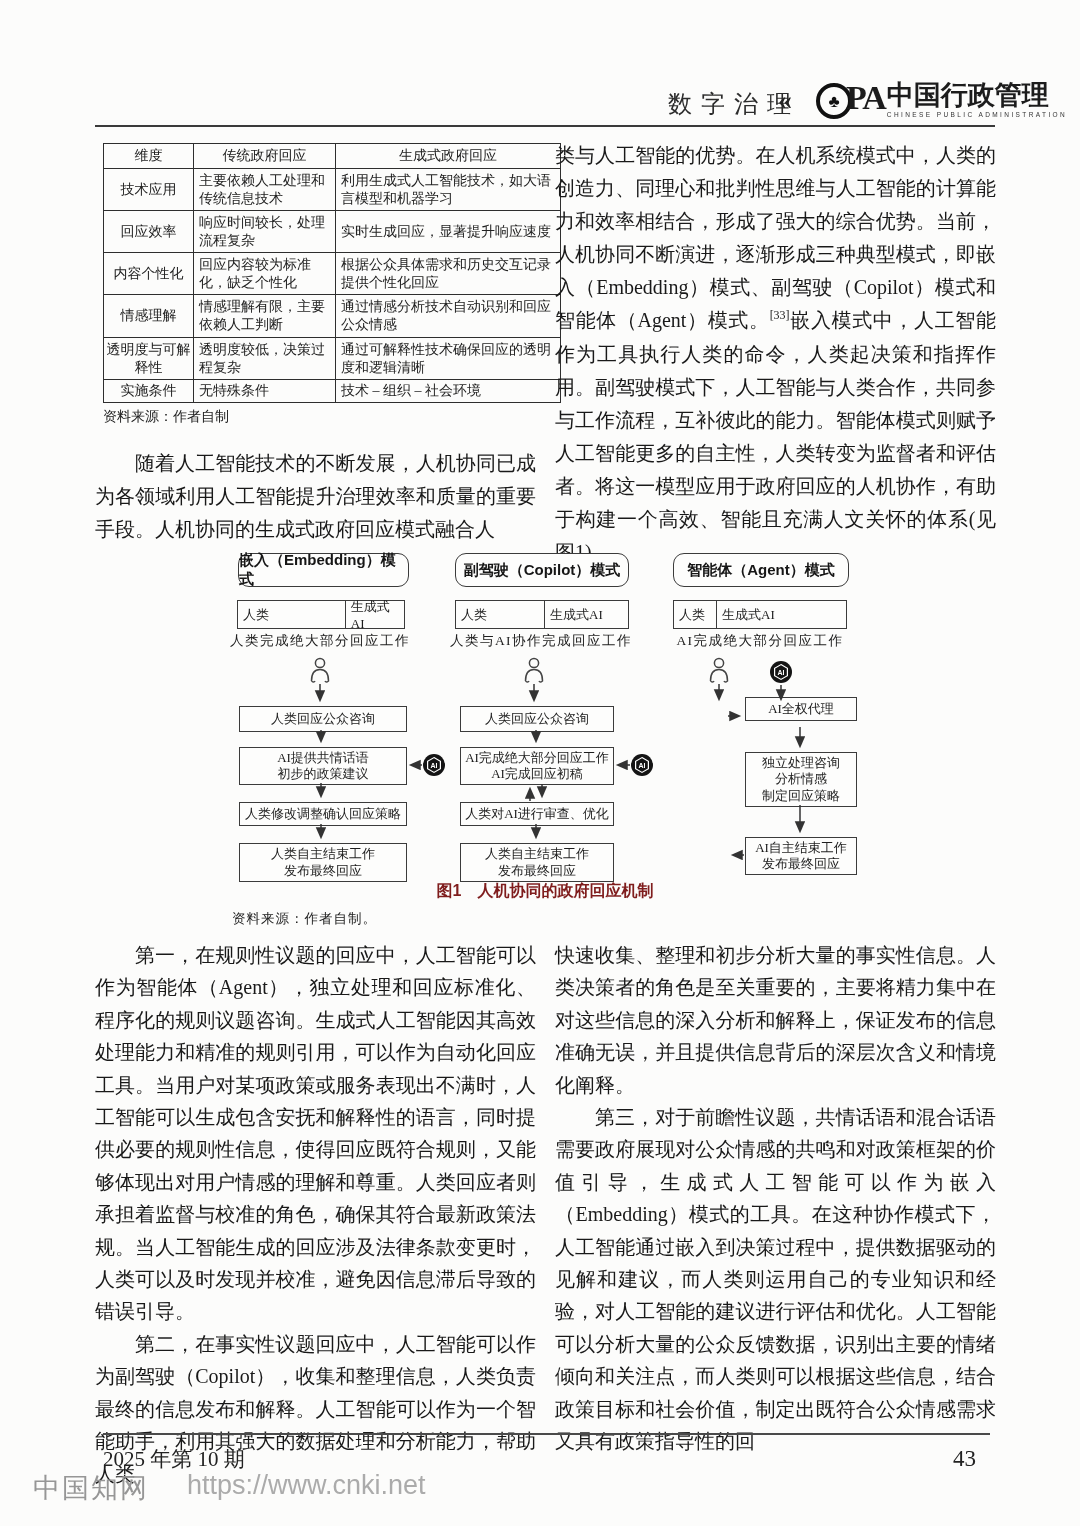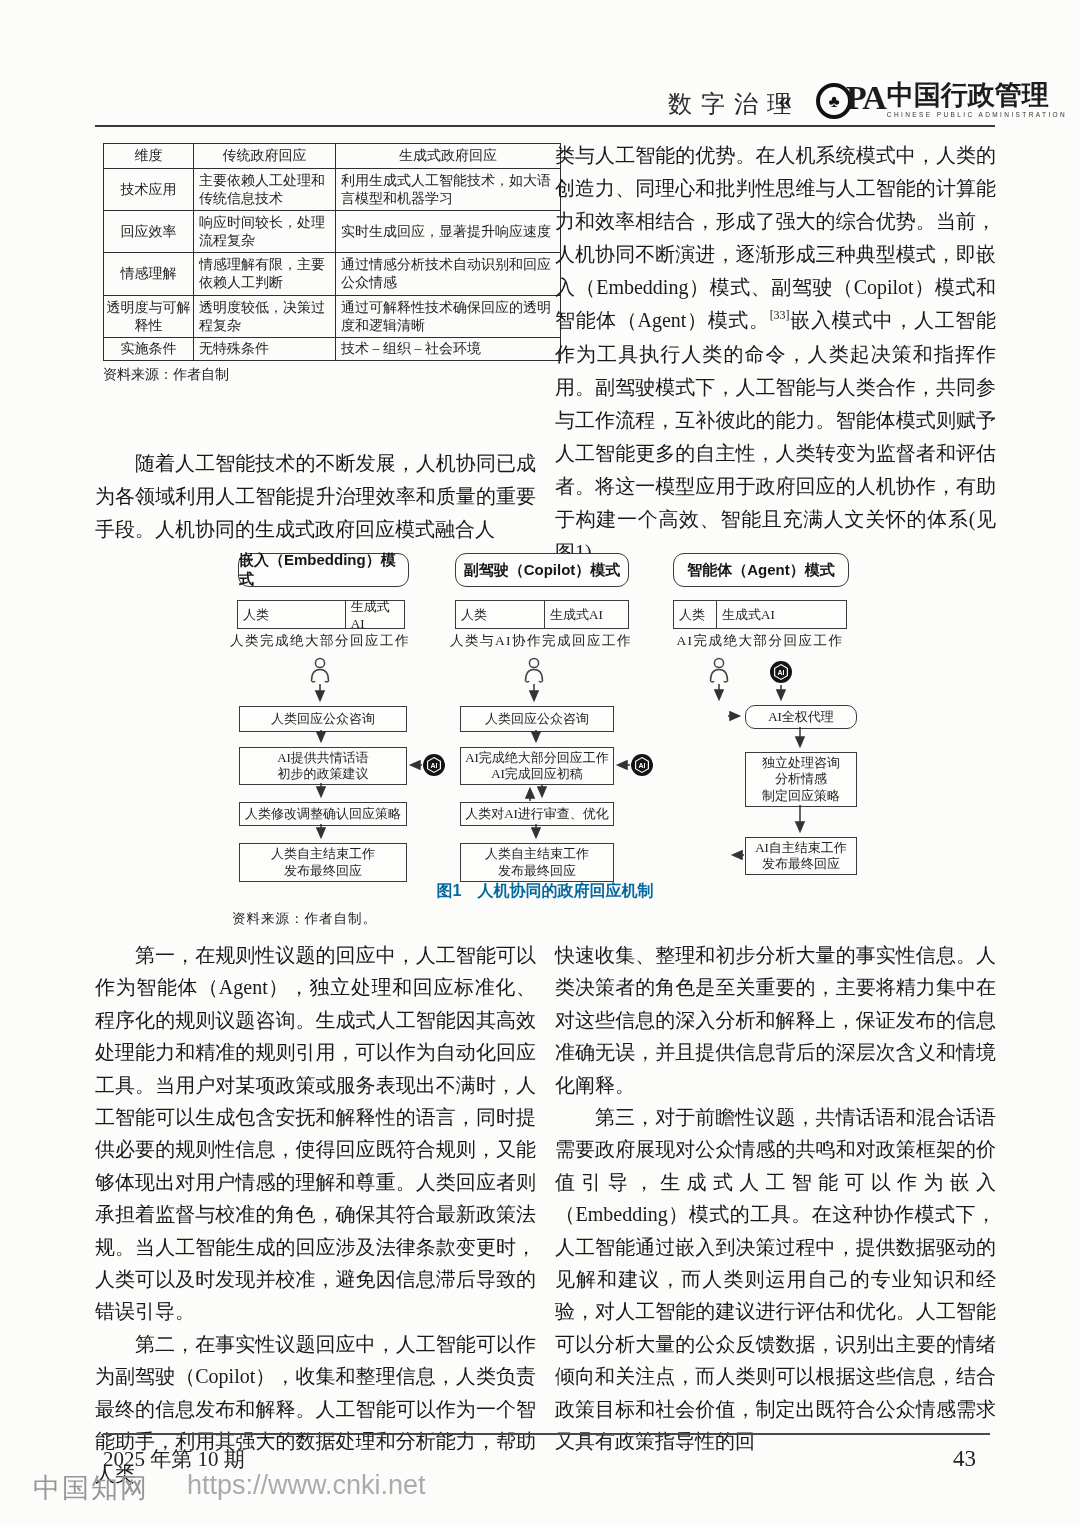--- a/index.html
+++ b/index.html
@@ -46,21 +46,21 @@
   .fig-header{position:absolute;border:1.7px solid #3b3b3b;border-radius:11px;background:#fdfdfc;
       display:flex;align-items:center;justify-content:center;font-family:"Liberation Sans",sans-serif;
       font-weight:bold;font-size:15px;color:#161616;}
   .fig-split{position:absolute;border:1.5px solid #3b3b3b;background:#fdfdfc;display:flex;}
   .fig-split .hcell{border-right:1.3px solid #3b3b3b;display:flex;align-items:center;padding:0 5px;font-size:13px;}
   .fig-split .acell{display:flex;align-items:center;padding:0 5px;font-size:13px;}
   .fig-sub{position:absolute;font-size:13.5px;letter-spacing:1.5px;text-align:center;color:#202020;}
   .fig-box{position:absolute;border:1.5px solid #3b3b3b;background:#fdfdfc;display:flex;align-items:center;
       justify-content:center;text-align:center;font-size:13px;line-height:16.5px;white-space:pre-line;color:#1d1d1d;}
   .fig-caption{position:absolute;top:333px;left:0;width:720px;text-align:center;
-      font-family:"Liberation Sans",sans-serif;font-weight:bold;font-size:16px;color:#0369a1;}
+      font-family:"Liberation Sans",sans-serif;font-weight:bold;font-size:16px;color:#7f1d1d;}
   .fig-source{position:absolute;top:362px;left:47px;font-size:13.5px;letter-spacing:1px;color:#222;}
 
   
   .footer-rule{position:absolute;top:1433px;left:103px;width:887px;height:2px;background:#4a4a4a;}
   .f-issue{position:absolute;top:1445px;left:103px;font-size:21px;color:#222;}
   .f-page{position:absolute;top:1446px;left:953px;font-size:23px;color:#222;}
   .wm{position:absolute;top:1470px;left:33px;font-family:"Liberation Sans",sans-serif;color:#a2a2a2;font-size:27px;display:flex;gap:38px;}
   .wm .site{color:#969696;letter-spacing:2px;}
   .wm .url{color:#ababab;}
 </style>
@@ -93,20 +93,25 @@
       <tbody>
         <tr style="height:42px">
           <td class="c0">技术应用</td>
           <td class="c1">主要依赖人工处理和传统信息技术</td>
           <td class="c2">利用生成式人工智能技术，如大语言模型和机器学习</td>
         </tr>
         <tr style="height:42px">
           <td class="c0">回应效率</td>
           <td class="c1">响应时间较长，处理流程复杂</td>
           <td class="c2">实时生成回应，显著提升响应速度</td>
+        </tr>
+        <tr style="height:42px">
+          <td class="c0">内容个性化</td>
+          <td class="c1">回应内容较为标准化，缺乏个性化</td>
+          <td class="c2">根据公众具体需求和历史交互记录提供个性化回应</td>
         </tr>
         <tr style="height:43px">
           <td class="c0">情感理解</td>
           <td class="c1">情感理解有限，主要依赖人工判断</td>
           <td class="c2">通过情感分析技术自动识别和回应公众情感</td>
         </tr>
         <tr style="height:42px">
           <td class="c0">透明度与可解释性</td>
           <td class="c1">透明度较低，决策过程复杂</td>
           <td class="c2">通过可解释性技术确保回应的透明度和逻辑清晰</td>
@@ -156,21 +161,21 @@
     <div class="fig-box" style="left:275px;top:254px;width:152px;height:22px;">人类对AI进行审查、优化</div>
     <div class="fig-box" style="left:275px;top:295px;width:152px;height:37px;">人类自主结束工作
 发布最终回应</div>
 
     <div class="fig-header" style="left:488px;top:5px;width:174px;height:32px;">智能体（Agent）模式</div>
     <div class="fig-split" style="left:488px;top:52px;width:172px;height:27px;">
       <span class="hcell" style="width:32px;">人类</span>
       <span class="acell">生成式AI</span>
     </div>
     <div class="fig-sub" style="left:480px;top:84px;width:190px;">AI完成绝大部分回应工作</div>
-    <div class="fig-box" style="left:560px;top:157px;width:110px;height:22px;border-radius:10px;">AI全权代理</div>
+    <div class="fig-box" style="left:560px;top:149px;width:110px;height:22px;">AI全权代理</div>
     <div class="fig-box" style="left:560px;top:204px;width:110px;height:53px;">独立处理咨询
 分析情感
 制定回应策略</div>
     <div class="fig-box" style="left:560px;top:289px;width:110px;height:36px;">AI自主结束工作
 发布最终回应</div>
 
     <svg class="overlay" width="720" height="388">
       <defs>
         <marker id="ah" markerWidth="9" markerHeight="8" refX="6.5" refY="3.5" orient="auto">
           <path d="M0,0 L8,3.5 L0,7 z" fill="#333"></path>

